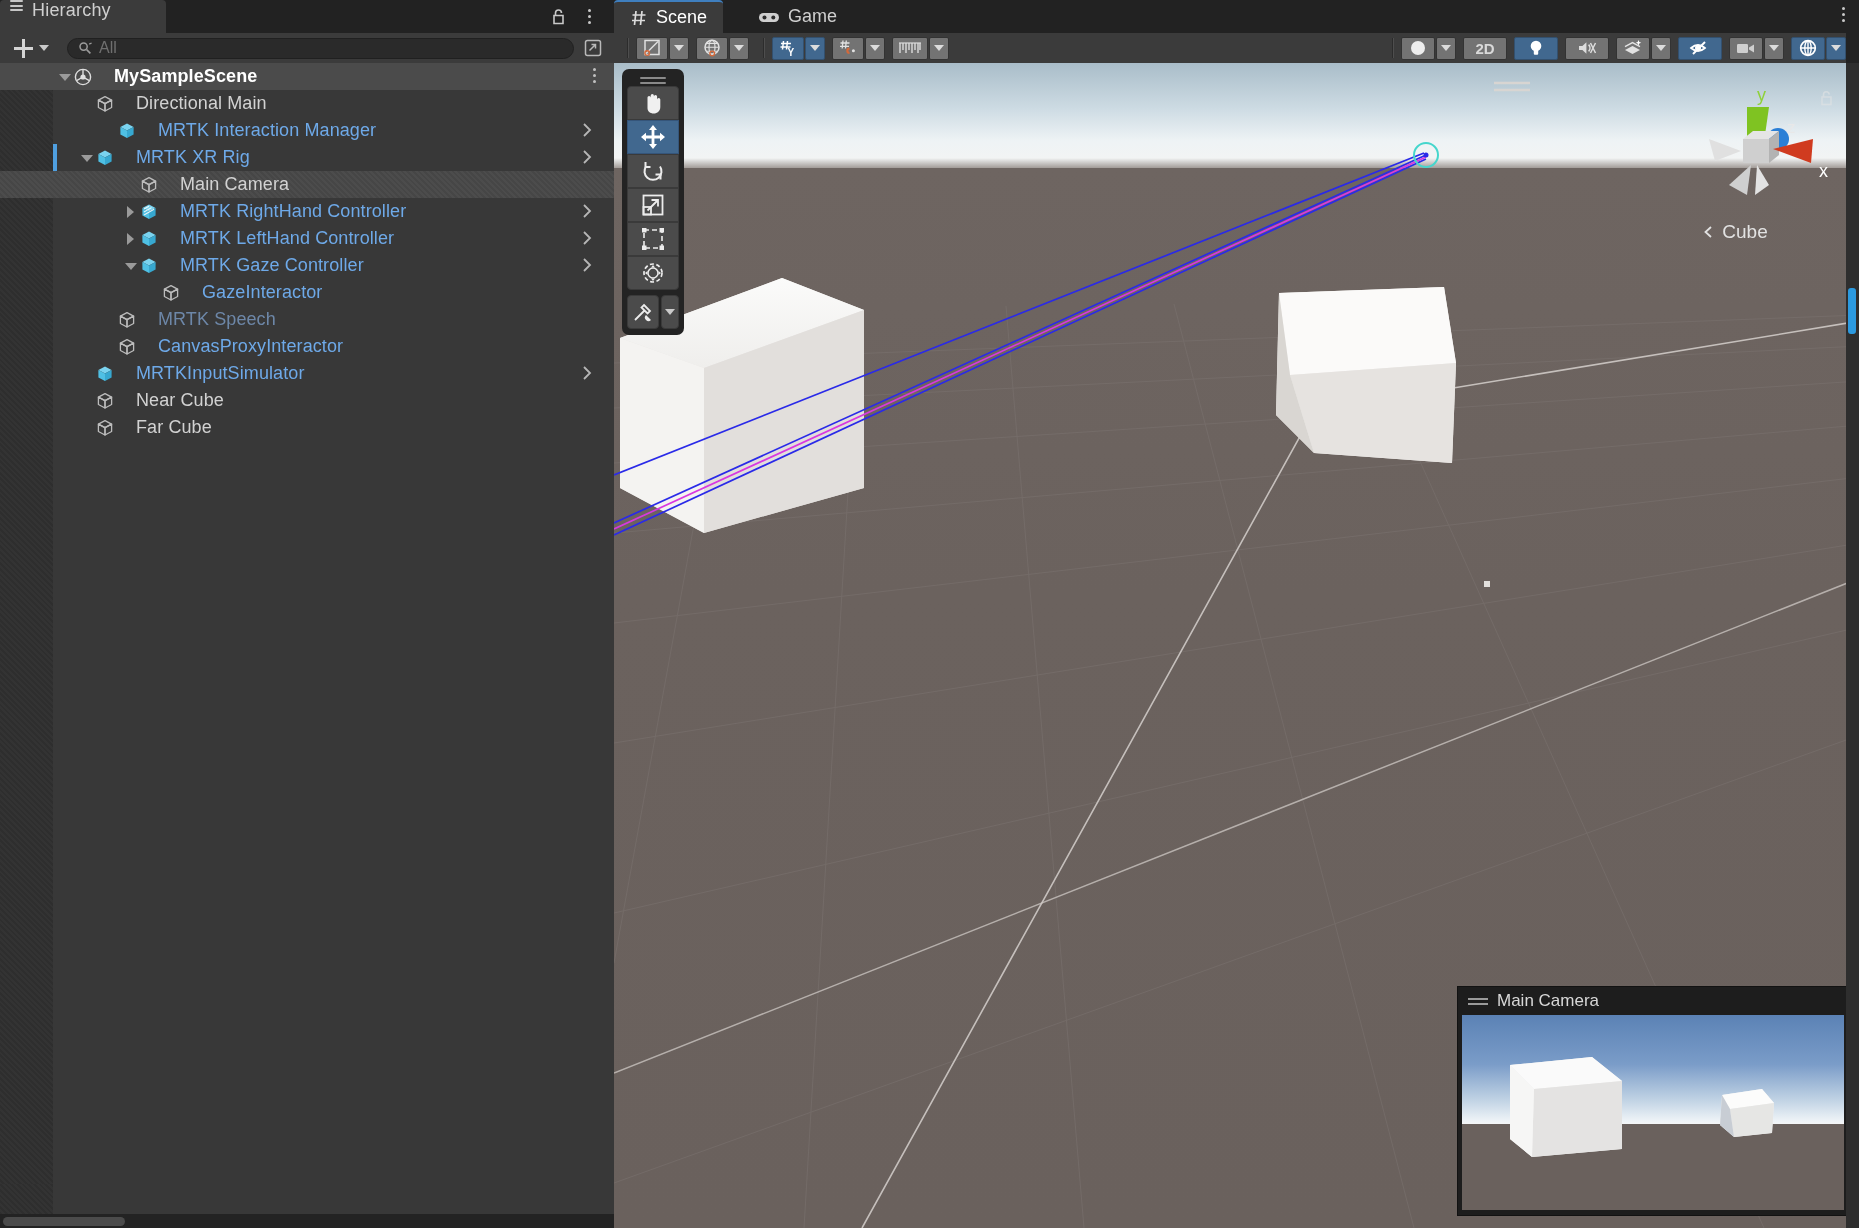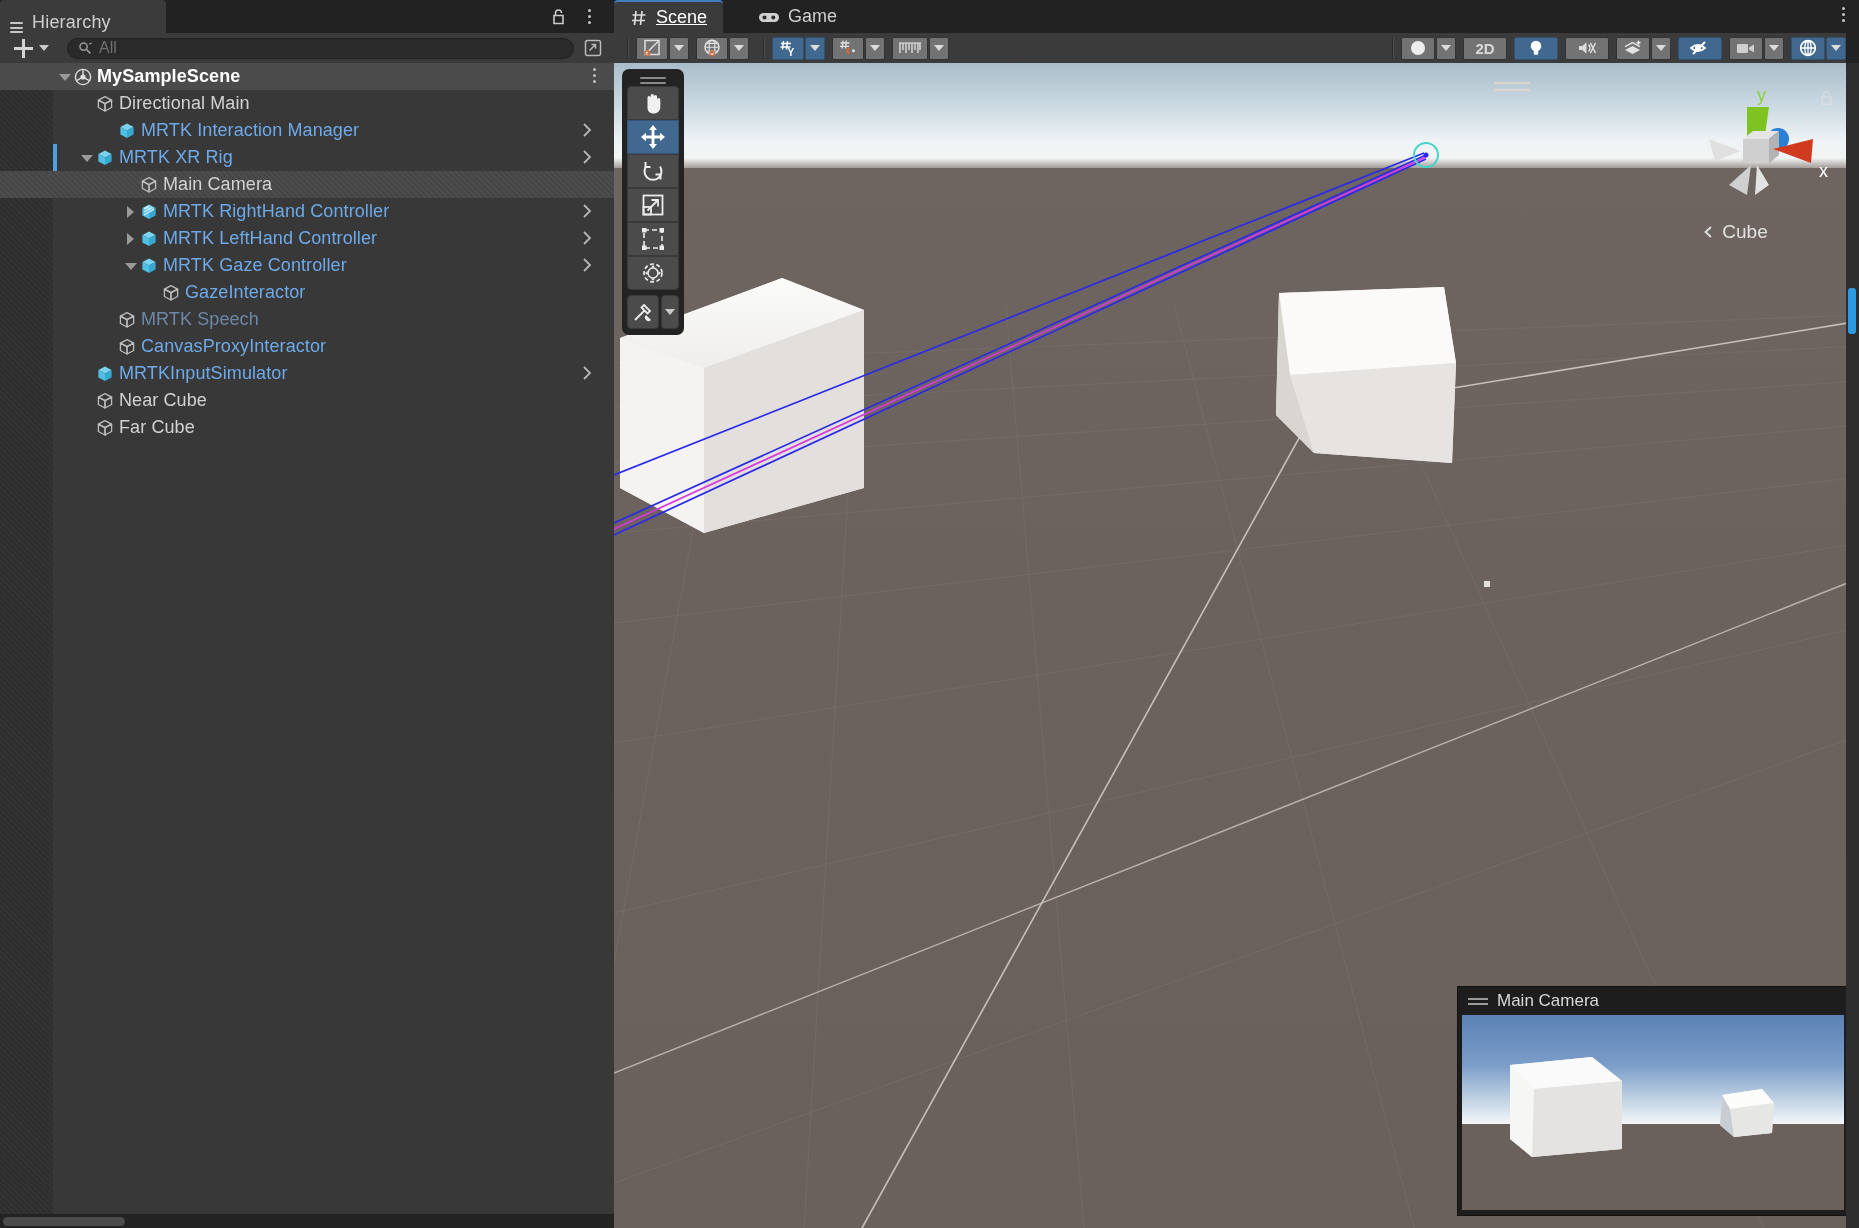--- a/index.html
+++ b/index.html
@@ -6,21 +6,21 @@
   body{width:1859px;height:1228px;overflow:hidden;font-family:"Liberation Sans",sans-serif;
        -webkit-font-smoothing:antialiased;}
   *{box-sizing:border-box;}
 
   #root{position:relative;width:1859px;height:1228px;background:#1b1b1b;}
 
   
   #hierarchy{position:absolute;left:0;top:0;width:614px;height:1228px;background:#383838;}
   .hier-tabbar{position:relative;height:33px;background:#222222;}
   .hier-tab{position:absolute;left:0;top:0;width:166px;height:33px;background:#3b3b3b;
-            display:flex;align-items:flex-end;padding-left:10px;gap:8px;
+            display:flex;align-items:flex-start;padding-left:10px;gap:8px;
             border-top-left-radius:4px;border-top-right-radius:4px;}
   .hier-tab-label{color:#cfcfcf;font-size:18px;letter-spacing:.2px;}
   .tab-ham{display:flex;flex-direction:column;justify-content:center;gap:2.5px;width:14px;}
   .tab-ham i{display:block;height:2px;background:#c6c6c6;border-radius:1px;}
   .tab-ham i:nth-child(1){width:13px;} .tab-ham i:nth-child(2){width:13px;} .tab-ham i:nth-child(3){width:13px;}
   .hier-lock{position:absolute;right:46px;top:7px;width:18px;height:19px;}
   .hier-kebab{position:absolute;right:16px;top:7px;width:18px;height:19px;
               display:flex;flex-direction:column;align-items:center;justify-content:center;gap:3px;}
   .hier-kebab b{width:3px;height:3px;border-radius:50%;background:#c9c9c9;display:block;}
 
@@ -44,40 +44,40 @@
   .row{position:relative;height:27px;display:flex;align-items:center;width:100%;}
   .row.selected{background:#4a4a4a;background-image:repeating-linear-gradient(45deg,#4c4c4c 0 2px,#464646 2px 4px);}
   .row.scene-root{background:#4b4b4b;}
   .row .selbar{position:absolute;left:53px;top:0;width:4px;height:100%;background:#4f9fe0;}
   .twisty{width:16px;height:16px;position:relative;flex:0 0 16px;}
   .twisty.down:after{content:"";position:absolute;left:2px;top:5px;
         border-left:6px solid transparent;border-right:6px solid transparent;border-top:7px solid #9a9a9a;}
   .twisty.right:after{content:"";position:absolute;left:4px;top:2px;
         border-top:6px solid transparent;border-bottom:6px solid transparent;border-left:7px solid #9a9a9a;}
   .cube{flex:0 0 20px;width:20px;height:20px;display:flex;align-items:center;justify-content:center;}
-  .rlabel{font-size:18px;color:#d2d2d2;white-space:nowrap;margin-left:4px;letter-spacing:.1px;}
+  .rlabel{font-size:18px;color:#d2d2d2;white-space:nowrap;margin-left:21px;letter-spacing:.1px;}
   .rlabel.prefab{color:#6ea9e8;}
   .rlabel.dim{color:#6d87a8;}
   .rlabel.scene{color:#ffffff;font-weight:bold;}
   .row-chev{position:absolute;right:22px;top:5px;width:10px;height:16px;}
   .row-kebab{position:absolute;right:18px;top:5px;display:flex;flex-direction:column;gap:3px;align-items:center;}
   .row-kebab b{width:3px;height:3px;border-radius:50%;background:#c0c0c0;}
   .hier-foot{position:absolute;left:0;right:0;bottom:0;height:44px;background:#383838;}
   .hier-foot .gut{position:absolute;left:0;top:0;width:53px;height:100%;
       background-image:repeating-linear-gradient(45deg,#333 0 2px,#2e2e2e 2px 4px);}
   .hier-botbar{position:absolute;left:0;bottom:0;width:614px;height:14px;background:#232323;}
   .hier-botbar .thumb{position:absolute;left:3px;top:3px;width:122px;height:9px;background:#4b4b4b;border-radius:5px;}
 
   
   #scenepanel{position:absolute;left:614px;top:0;right:0;bottom:0;background:#383838;}
   .scene-tabbar{position:relative;height:33px;background:#222222;}
   .s-tab{position:absolute;top:0;height:33px;display:flex;align-items:center;gap:8px;padding:0 16px;}
   .s-tab.active{background:#3b3b3b;border-top:2px solid #3f7fbf;border-top-left-radius:4px;border-top-right-radius:4px;}
   .s-tab-label{color:#cfcfcf;font-size:18px;}
-  .s-tab.active .s-tab-label{color:#ffffff;text-decoration:underline;}
+  .s-tab.active .s-tab-label{color:#ffffff;}
   .scene-kebab{position:absolute;right:14px;top:7px;display:flex;flex-direction:column;gap:3px;align-items:center;}
   .scene-kebab b{width:3px;height:3px;border-radius:50%;background:#c9c9c9;}
 
   .scene-toolbar{position:relative;height:30px;background:#3b3b3b;display:flex;align-items:center;padding:0 6px;}
   .sep{width:2px;height:20px;margin:0 7px;border-left:1px solid #2c2c2c;border-right:1px solid #4e4e4e;}
   .tb{height:23px;min-width:30px;background:#737373;border:1px solid #333;border-radius:2px;
       display:flex;align-items:center;justify-content:center;padding:0 5px;margin-right:1px;}
   .tb.on{background:#41688f;border-color:#33506e;}
   .tb.drop{min-width:20px;padding:0 4px;}
   .tb-txt{color:#d9d9d9;font-size:15px;font-weight:bold;}

